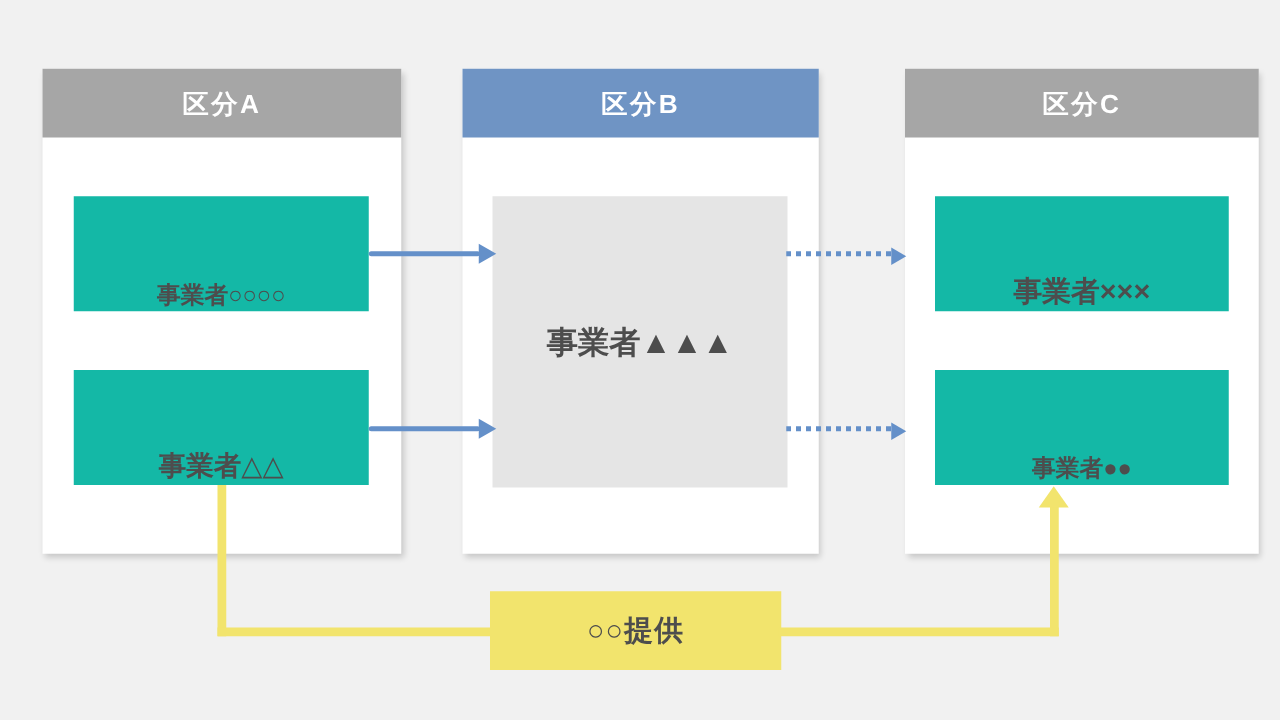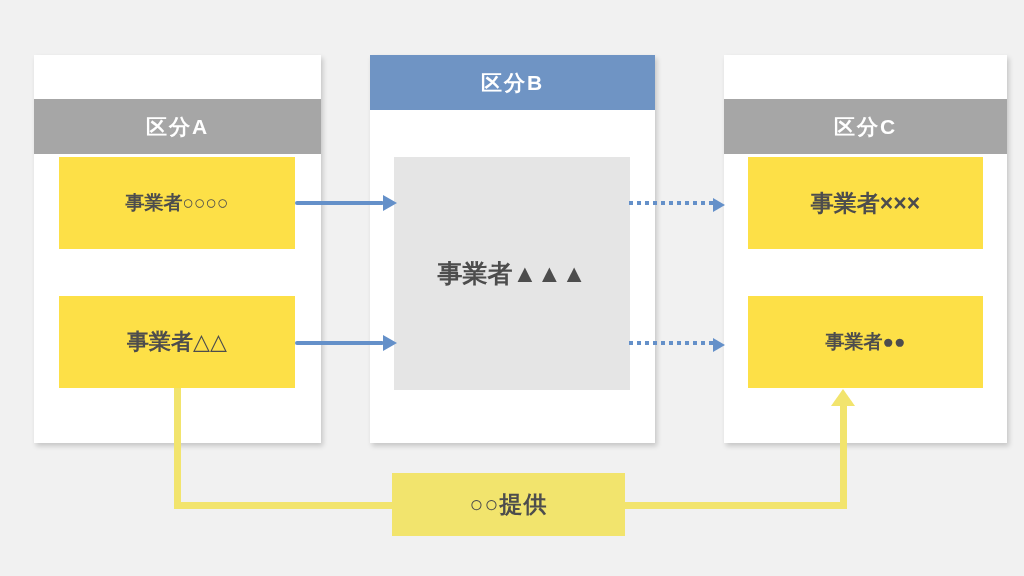--- a/index.html
+++ b/index.html
@@ -21,30 +21,30 @@
   }
   .panel-a { left: 34px;  width: 287px; }
   .panel-b { left: 370px; width: 285px; }
   .panel-c { left: 724px; width: 283px; }
 
   .panel-header {
     position: absolute; top: 0; left: 0; right: 0; height: 55px;
     display: flex; align-items: center; justify-content: center;
     color: #ffffff; font-size: 21px; font-weight: bold; letter-spacing: 2px;
   }
-  .header-gray { background: #a6a6a6; margin-top: 44px; }
+  .header-gray { background: #a6a6a6; }
   .header-blue { background: #6f94c4; }
 
   
   .inner-box {
     position: absolute;
     display: flex; align-items: center; justify-content: center;
     color: #4d4d4d; font-weight: bold;
   }
-  .box-gray { background: #fde047; }
+  .box-gray { background: #14b8a6; align-items: flex-end; }
   .box-blue { background: #e5e5e5; }
   .box-a1 { left: 25px; top: 102px; width: 236px; height: 92px; font-size: 19px; }
   .box-a2 { left: 25px; top: 241px; width: 236px; height: 92px; font-size: 22px; }
   .box-b1 { left: 24px; top: 102px; width: 236px; height: 233px; font-size: 25px; }
   .box-c1 { left: 24px; top: 102px; width: 235px; height: 92px; font-size: 23px; }
   .box-c2 { left: 24px; top: 241px; width: 235px; height: 92px; font-size: 19px; }
 
   
   .arrow-solid .shaft {
     position: absolute; height: 4px; background: #6490c9; border-radius: 2px;

